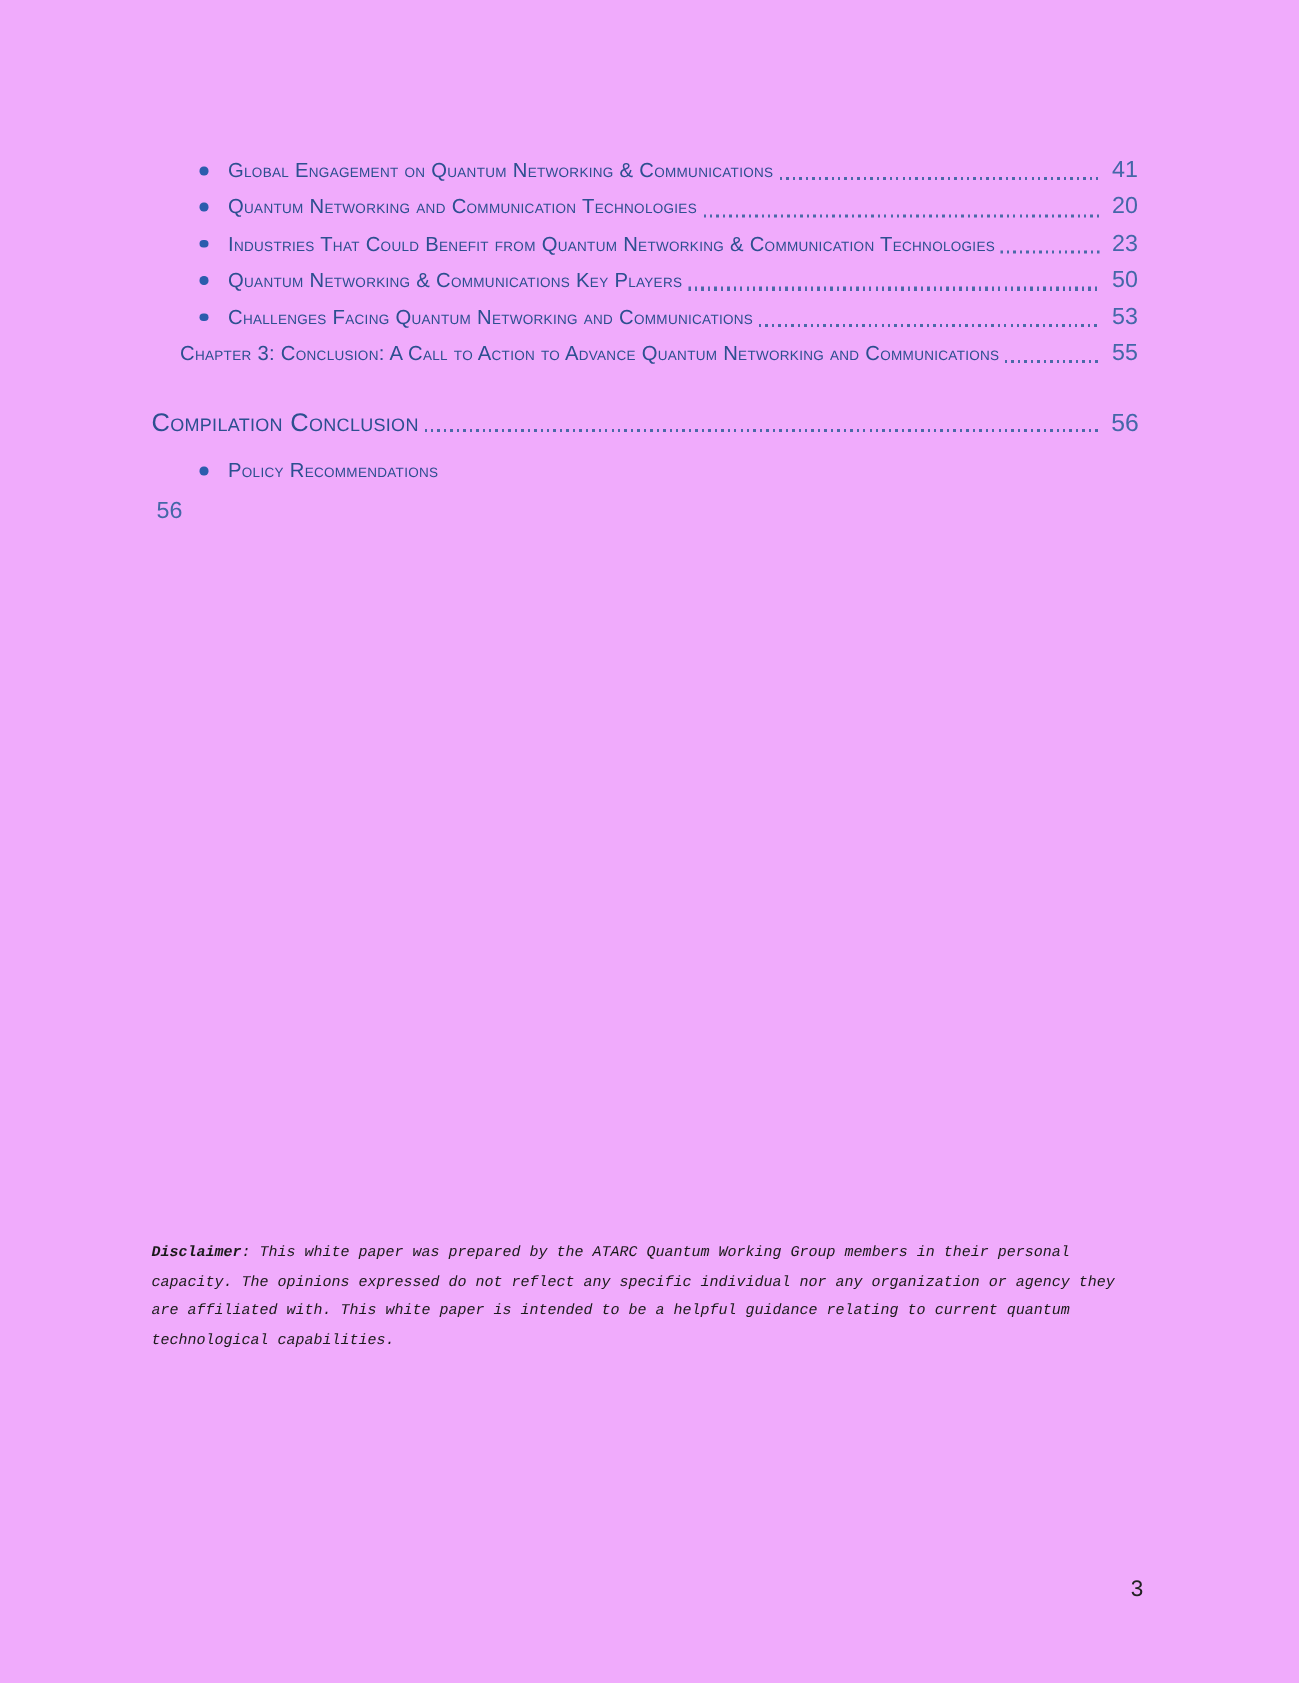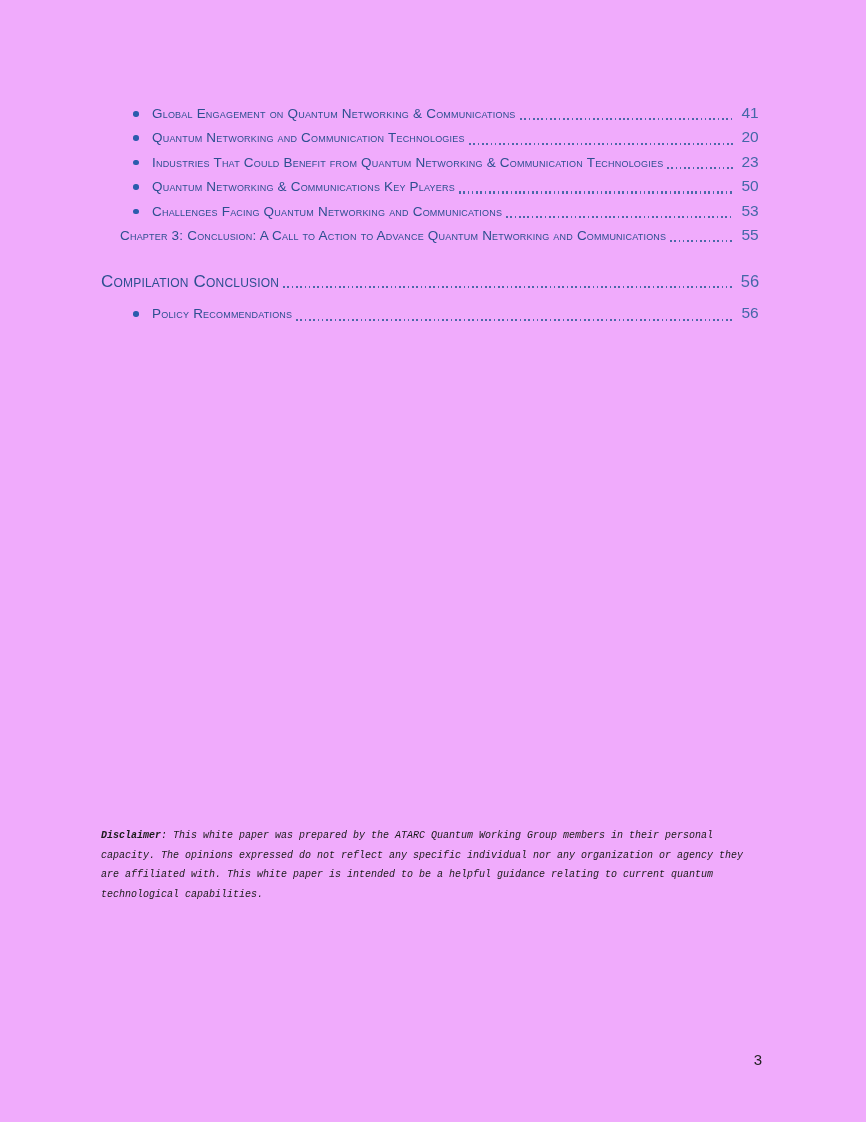--- a/index.html
+++ b/index.html
@@ -55,21 +55,21 @@
   .toc-row.compilation{
     margin-top:20px;
     line-height:27px;
   }
   .toc-row.compilation .toc-label{
     font-size:17px;
     padding-left:0;
   }
   .toc-row.compilation .pagenum{font-size:16.5px;}
   .toc-row.compilation .leader{margin-bottom:7px;}
-  .toc-row.sub{margin-top:7px;}
+  .toc-row.sub{margin-top:7px;flex-direction:column;}
   .disclaimer{
     position:absolute;
     left:101px;top:816px;
     width:658px;
     font-style:italic;
     font-size:10px;
     line-height:19.5px;
     color:#1a1a1a;
     font-family:Liberation Mono, monospace;
   }

